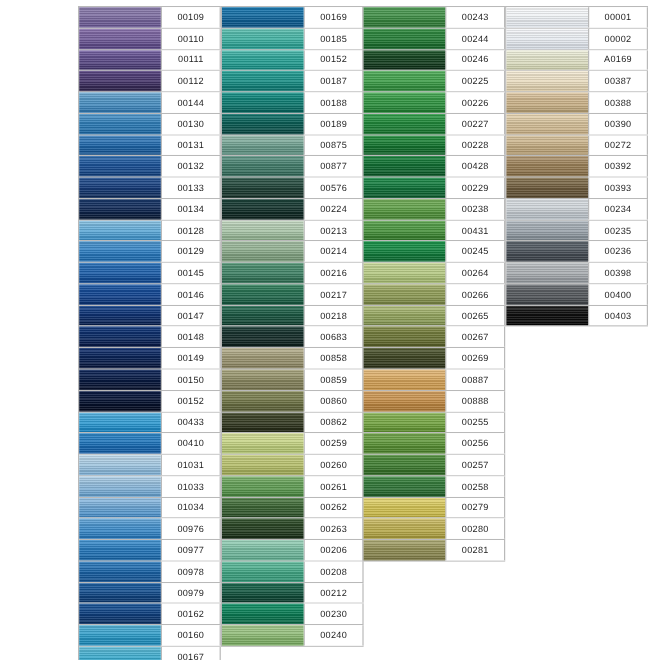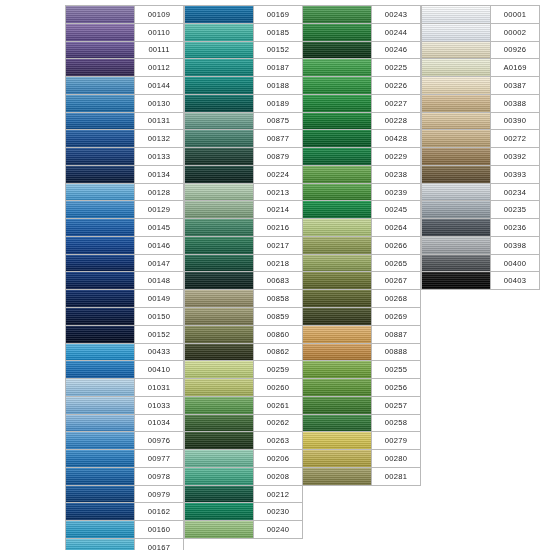--- a/index.html
+++ b/index.html
@@ -246,21 +246,21 @@
         <div class="swatch-row">
           <div class="swatch" style="background: linear-gradient(rgb(146, 183, 169) 0%, rgb(110, 158, 142) 50%, rgb(79, 130, 115) 100%);"></div>
           <div class="code-cell">00875</div>
         </div>
         <div class="swatch-row">
           <div class="swatch" style="background: linear-gradient(rgb(94, 147, 132) 0%, rgb(65, 122, 104) 50%, rgb(43, 95, 80) 100%);"></div>
           <div class="code-cell">00877</div>
         </div>
         <div class="swatch-row">
           <div class="swatch" style="background: linear-gradient(rgb(46, 86, 73) 0%, rgb(32, 66, 55) 50%, rgb(19, 43, 35) 100%);"></div>
-          <div class="code-cell">00879</div>
+          <div class="code-cell">00576</div>
         </div>
         <div class="swatch-row">
           <div class="swatch" style="background: linear-gradient(rgb(29, 68, 59) 0%, rgb(19, 48, 42) 50%, rgb(10, 30, 26) 100%);"></div>
           <div class="code-cell">00224</div>
         </div>
         <div class="swatch-row">
           <div class="swatch" style="background: linear-gradient(rgb(196, 216, 194) 0%, rgb(169, 196, 168) 50%, rgb(138, 170, 137) 100%);"></div>
           <div class="code-cell">00213</div>
         </div>
         <div class="swatch-row">
@@ -378,21 +378,21 @@
         <div class="swatch-row">
           <div class="swatch" style="background: linear-gradient(rgb(29, 138, 73) 0%, rgb(17, 114, 58) 50%, rgb(9, 84, 40) 100%);"></div>
           <div class="code-cell">00229</div>
         </div>
         <div class="swatch-row">
           <div class="swatch" style="background: linear-gradient(rgb(120, 176, 94) 0%, rgb(90, 154, 68) 50%, rgb(66, 128, 47) 100%);"></div>
           <div class="code-cell">00238</div>
         </div>
         <div class="swatch-row">
           <div class="swatch" style="background: linear-gradient(rgb(98, 168, 85) 0%, rgb(71, 145, 60) 50%, rgb(49, 118, 41) 100%);"></div>
-          <div class="code-cell">00239</div>
+          <div class="code-cell">00431</div>
         </div>
         <div class="swatch-row">
           <div class="swatch" style="background: linear-gradient(rgb(31, 151, 77) 0%, rgb(18, 128, 62) 50%, rgb(9, 99, 44) 100%);"></div>
           <div class="code-cell">00245</div>
         </div>
         <div class="swatch-row">
           <div class="swatch" style="background: linear-gradient(rgb(201, 216, 156) 0%, rgb(180, 200, 130) 50%, rgb(157, 178, 106) 100%);"></div>
           <div class="code-cell">00264</div>
         </div>
         <div class="swatch-row">
@@ -401,24 +401,20 @@
         </div>
         <div class="swatch-row">
           <div class="swatch" style="background: linear-gradient(rgb(174, 187, 124) 0%, rgb(147, 164, 94) 50%, rgb(121, 138, 73) 100%);"></div>
           <div class="code-cell">00265</div>
         </div>
         <div class="swatch-row">
           <div class="swatch" style="background: linear-gradient(rgb(131, 140, 75) 0%, rgb(107, 116, 54) 50%, rgb(83, 90, 38) 100%);"></div>
           <div class="code-cell">00267</div>
         </div>
         <div class="swatch-row">
-          <div class="swatch" style="background: linear-gradient(rgb(109, 117, 61) 0%, rgb(87, 94, 44) 50%, rgb(64, 69, 29) 100%);"></div>
-          <div class="code-cell">00268</div>
-        </div>
-        <div class="swatch-row">
           <div class="swatch" style="background: linear-gradient(rgb(80, 88, 50) 0%, rgb(61, 68, 35) 50%, rgb(39, 44, 21) 100%);"></div>
           <div class="code-cell">00269</div>
         </div>
         <div class="swatch-row">
           <div class="swatch" style="background: linear-gradient(rgb(226, 185, 124) 0%, rgb(212, 164, 92) 50%, rgb(192, 142, 67) 100%);"></div>
           <div class="code-cell">00887</div>
         </div>
         <div class="swatch-row">
           <div class="swatch" style="background: linear-gradient(rgb(212, 162, 99) 0%, rgb(192, 138, 70) 50%, rgb(167, 116, 50) 100%);"></div>
           <div class="code-cell">00888</div>
@@ -453,24 +449,20 @@
         </div>
       </div>
       <div class="table-column">
         <div class="swatch-row">
           <div class="swatch" style="background: linear-gradient(rgb(251, 252, 253) 0%, rgb(236, 239, 242) 50%, rgb(221, 226, 232) 100%);"></div>
           <div class="code-cell">00001</div>
         </div>
         <div class="swatch-row">
           <div class="swatch" style="background: linear-gradient(rgb(246, 248, 250) 0%, rgb(230, 234, 239) 50%, rgb(212, 218, 226) 100%);"></div>
           <div class="code-cell">00002</div>
-        </div>
-        <div class="swatch-row">
-          <div class="swatch" style="background: linear-gradient(rgb(240, 236, 219) 0%, rgb(227, 221, 198) 50%, rgb(209, 200, 171) 100%);"></div>
-          <div class="code-cell">00926</div>
         </div>
         <div class="swatch-row">
           <div class="swatch" style="background: linear-gradient(rgb(237, 238, 219) 0%, rgb(223, 224, 198) 50%, rgb(201, 203, 168) 100%);"></div>
           <div class="code-cell">A0169</div>
         </div>
         <div class="swatch-row">
           <div class="swatch" style="background: linear-gradient(rgb(244, 235, 215) 0%, rgb(232, 220, 192) 50%, rgb(214, 198, 163) 100%);"></div>
           <div class="code-cell">00387</div>
         </div>
         <div class="swatch-row">

